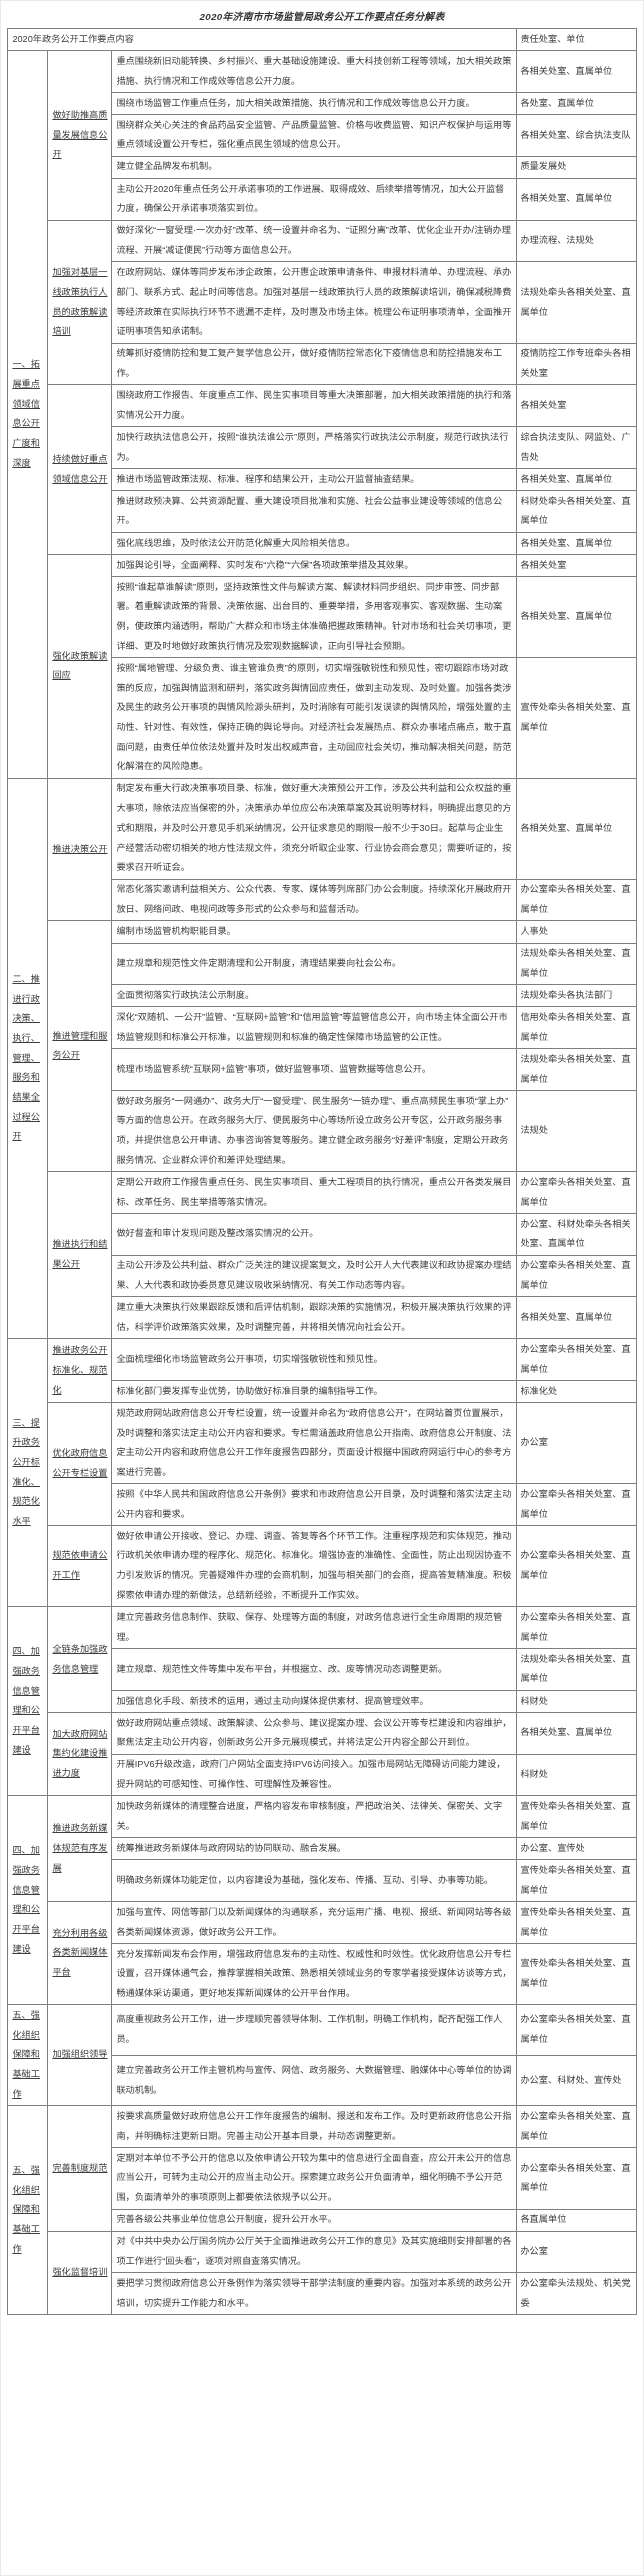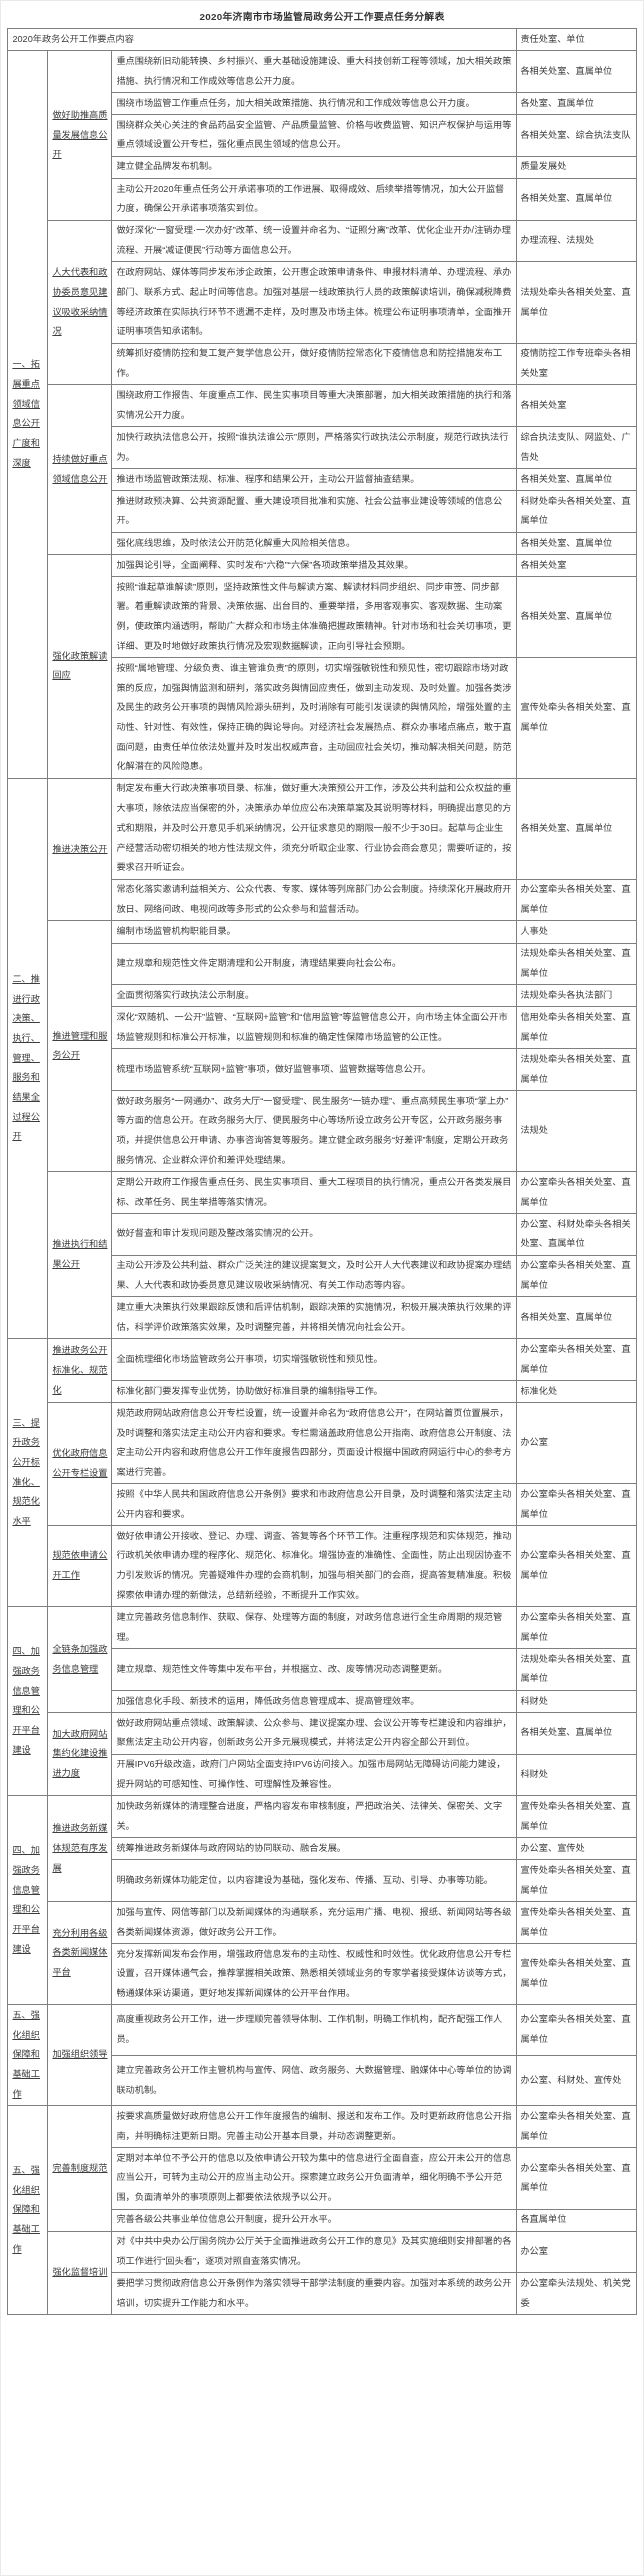--- a/index.html
+++ b/index.html
@@ -16,20 +16,21 @@
     background: #ffffff;
     padding-top: 7.9px;
   }
   .doc-title {
     margin: 0 0 5.2px 0;
     text-align: center;
     font-size: 9.8px;
     font-weight: 600;
     color: #333333;
     letter-spacing: 0.3px;
+    font-style: italic;
   }
   table.task-table {
     width: 627px;
     margin: 2px auto;
     border-collapse: collapse;
     table-layout: fixed;
   }
   table.task-table col.c-cat  { width: 40px; }
   table.task-table col.c-sec  { width: 64px; }
   table.task-table col.c-task { width: 404px; }
@@ -86,21 +87,21 @@
         </tr>
         <tr>
           <td class="cell-task">建立健全品牌发布机制。</td>
           <td class="cell-unit">质量发展处</td>
         </tr>
         <tr>
           <td class="cell-task">主动公开2020年重点任务公开承诺事项的工作进展、取得成效、后续举措等情况，加大公开监督力度，确保公开承诺事项落实到位。</td>
           <td class="cell-unit">各相关处室、直属单位</td>
         </tr>
         <tr>
-          <td class="cell-sec" rowspan="3">人大代表和政协委员意见建议吸收采纳情况</td>
+          <td class="cell-sec" rowspan="3">加强对基层一线政策执行人员的政策解读培训</td>
           <td class="cell-task">做好深化“一窗受理·一次办好”改革、统一设置并命名为、“证照分离”改革、优化企业开办/注销办理流程、开展“减证便民”行动等方面信息公开。</td>
           <td class="cell-unit">办理流程、法规处</td>
         </tr>
         <tr>
           <td class="cell-task">在政府网站、媒体等同步发布涉企政策，公开惠企政策申请条件、申报材料清单、办理流程、承办部门、联系方式、起止时间等信息。加强对基层一线政策执行人员的政策解读培训，确保减税降费等经济政策在实际执行环节不遗漏不走样，及时惠及市场主体。梳理公布证明事项清单，全面推开证明事项告知承诺制。</td>
           <td class="cell-unit">法规处牵头各相关处室、直属单位</td>
         </tr>
         <tr>
           <td class="cell-task">统筹抓好疫情防控和复工复产复学信息公开，做好疫情防控常态化下疫情信息和防控措施发布工作。</td>
           <td class="cell-unit">疫情防控工作专班牵头各相关处室</td>
@@ -219,21 +220,21 @@
           <td class="cell-cat" rowspan="5">四、加强政务信息管理和公开平台建设</td>
           <td class="cell-sec" rowspan="3">全链条加强政务信息管理</td>
           <td class="cell-task">建立完善政务信息制作、获取、保存、处理等方面的制度，对政务信息进行全生命周期的规范管理。</td>
           <td class="cell-unit">办公室牵头各相关处室、直属单位</td>
         </tr>
         <tr>
           <td class="cell-task">建立规章、规范性文件等集中发布平台，并根据立、改、废等情况动态调整更新。</td>
           <td class="cell-unit">法规处牵头各相关处室、直属单位</td>
         </tr>
         <tr>
-          <td class="cell-task">加强信息化手段、新技术的运用，降低政务信息管理成本、提高管理效率。</td>
+          <td class="cell-task">加强信息化手段、新技术的运用，通过主动向媒体提供素材、提高管理效率。</td>
           <td class="cell-unit">科财处</td>
         </tr>
         <tr>
           <td class="cell-sec" rowspan="2">加大政府网站集约化建设推进力度</td>
           <td class="cell-task">做好政府网站重点领域、政策解读、公众参与、建议提案办理、会议公开等专栏建设和内容维护，聚焦法定主动公开内容，创新政务公开多元展现模式，并将法定公开内容全部公开到位。</td>
           <td class="cell-unit">各相关处室、直属单位</td>
         </tr>
         <tr>
           <td class="cell-task">开展IPV6升级改造，政府门户网站全面支持IPV6访问接入。加强市局网站无障碍访问能力建设，提升网站的可感知性、可操作性、可理解性及兼容性。</td>
           <td class="cell-unit">科财处</td>

